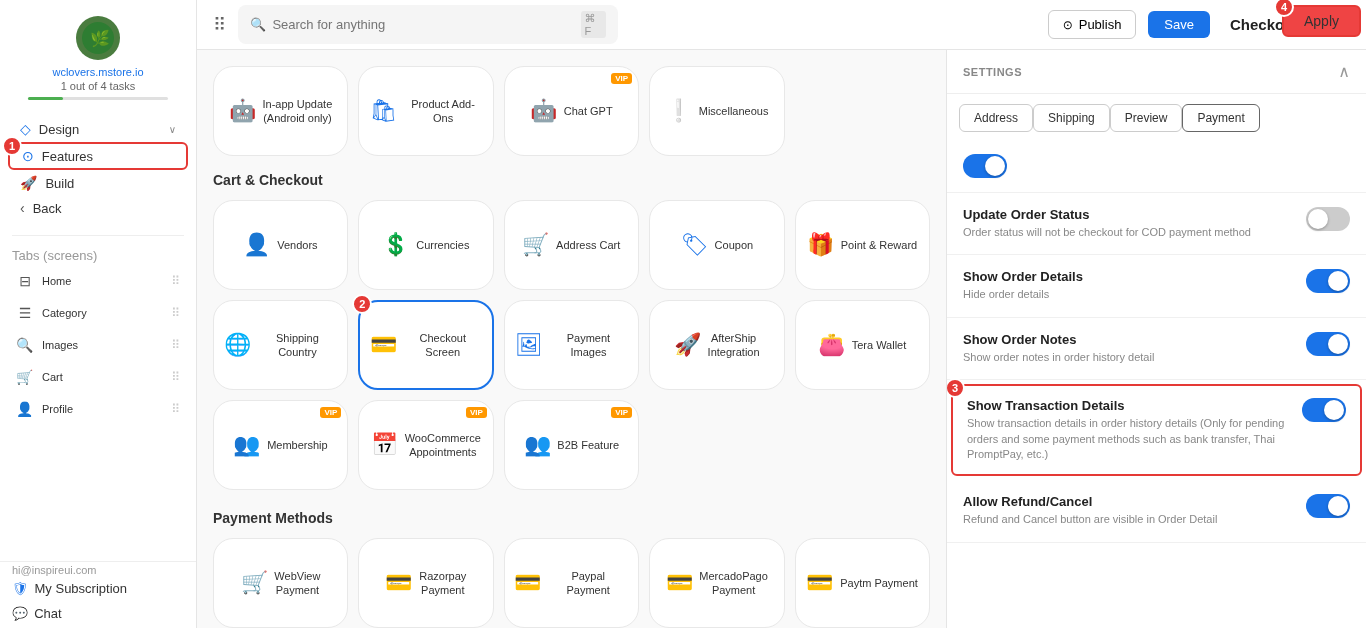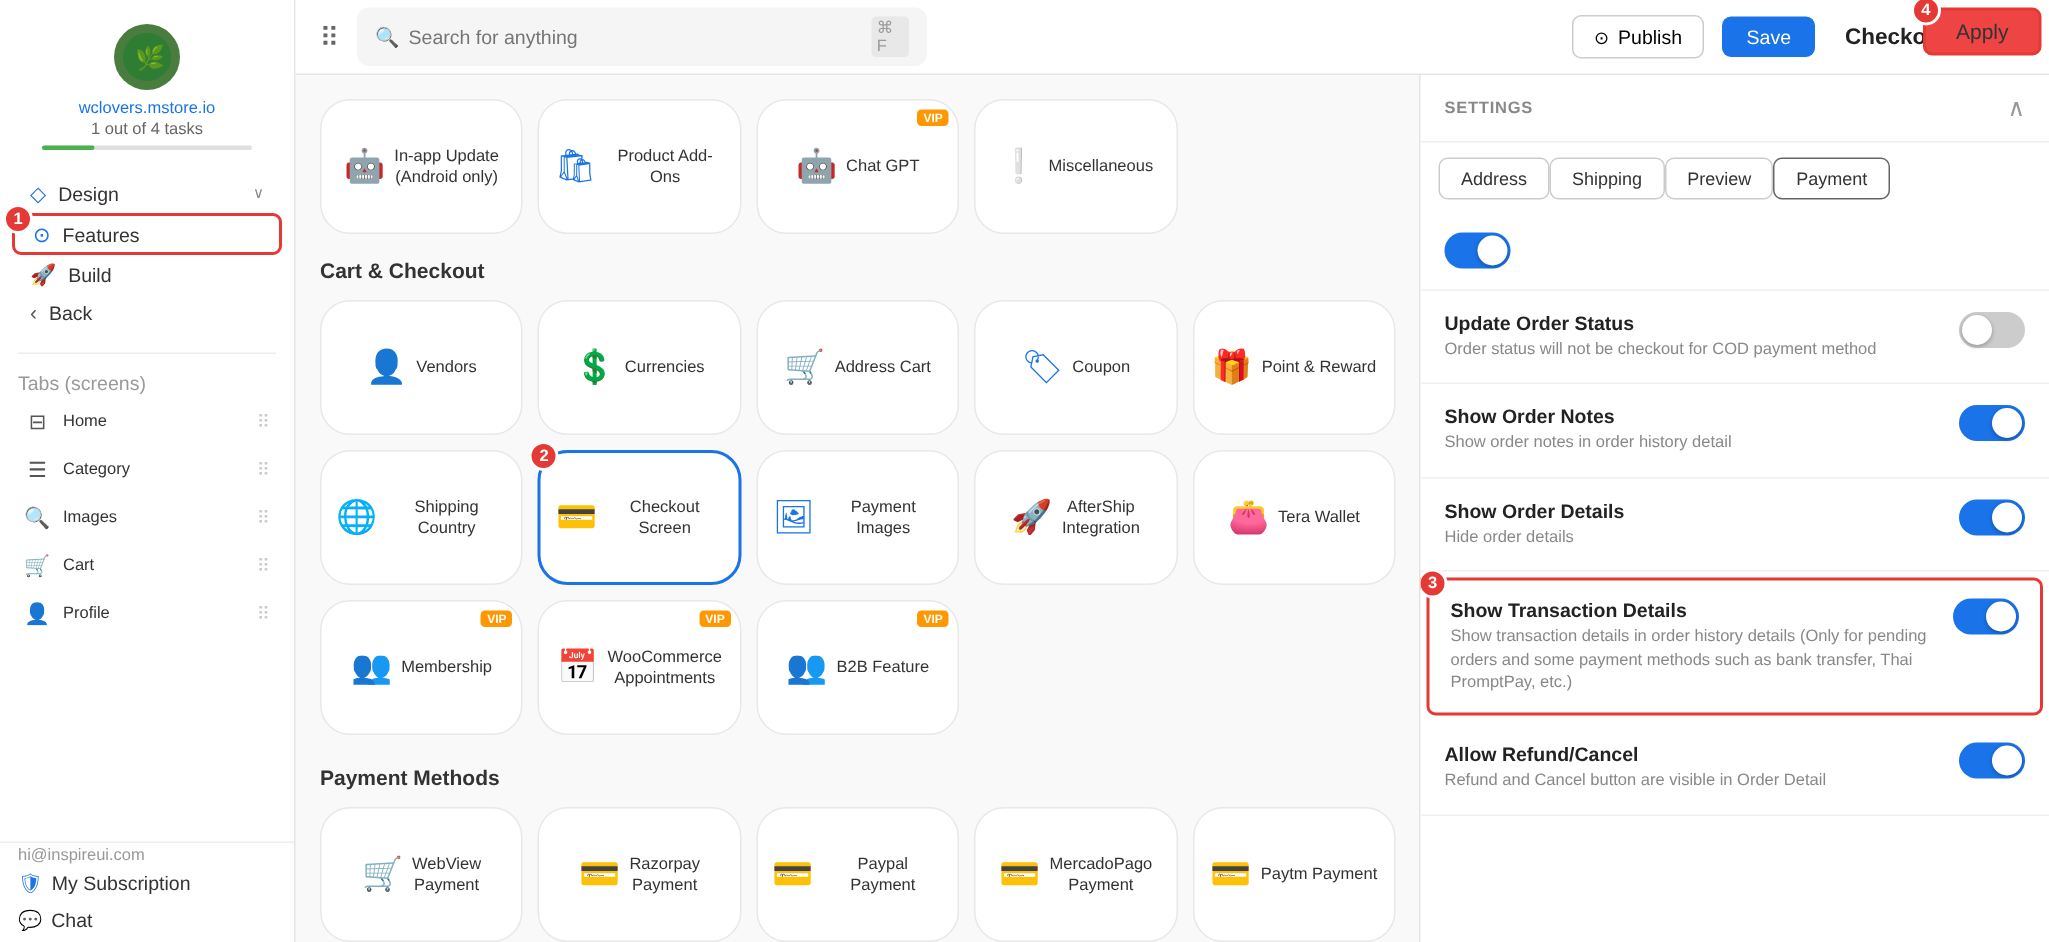--- a/index.html
+++ b/index.html
@@ -329,38 +329,38 @@
             <div class="setting-name">Update Order Status</div>
             <div class="setting-desc">Order status will not be checkout for COD payment method</div>
           </div>
           <div class="toggle off">
             <div class="toggle-knob"></div>
           </div>
         </div>
 
         <div class="setting-item">
           <div class="setting-text">
+            <div class="setting-name">Show Order Details</div>
+            <div class="setting-desc">Hide order details</div>
+          </div>
+          <div class="toggle on">
+            <div class="toggle-knob"></div>
+          </div>
+        </div>
+
+        <div class="setting-item">
+          <div class="setting-text">
             <div class="setting-name">Show Order Notes</div>
             <div class="setting-desc">Show order notes in order history detail</div>
           </div>
           <div class="toggle on">
             <div class="toggle-knob"></div>
           </div>
         </div>
 
-        <div class="setting-item">
-          <div class="setting-text">
-            <div class="setting-name">Show Order Details</div>
-            <div class="setting-desc">Hide order details</div>
-          </div>
-          <div class="toggle on">
-            <div class="toggle-knob"></div>
-          </div>
-        </div>
-
         <div class="setting-item highlighted" style="border:2px solid #e53935; margin:4px; border-radius:6px; padding:12px 14px; position:relative;">
           <span class="badge-num">3</span>
           <div class="setting-text">
             <div class="setting-name">Show Transaction Details</div>
             <div class="setting-desc">Show transaction details in order history details (Only for pending orders and some payment methods such as bank transfer, Thai PromptPay, etc.)</div>
           </div>
           <div class="toggle on">
             <div class="toggle-knob"></div>
           </div>
         </div>

